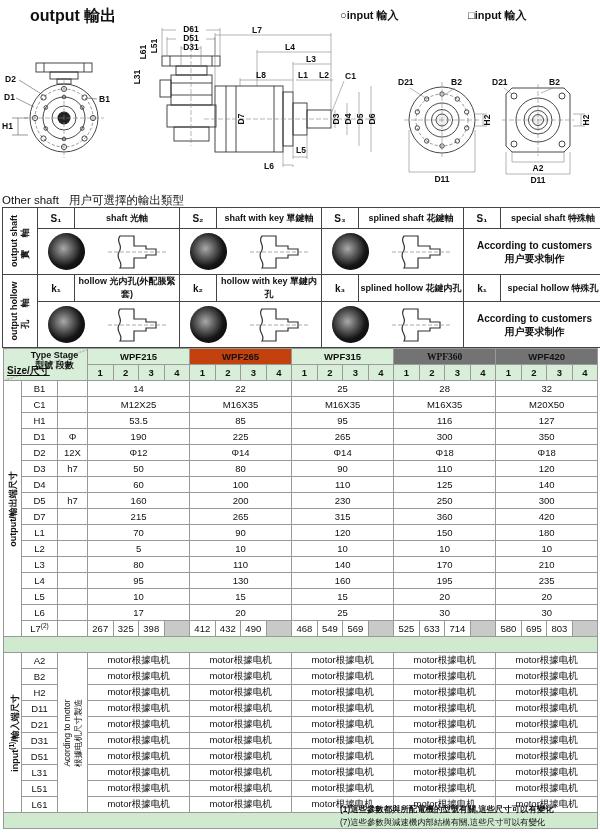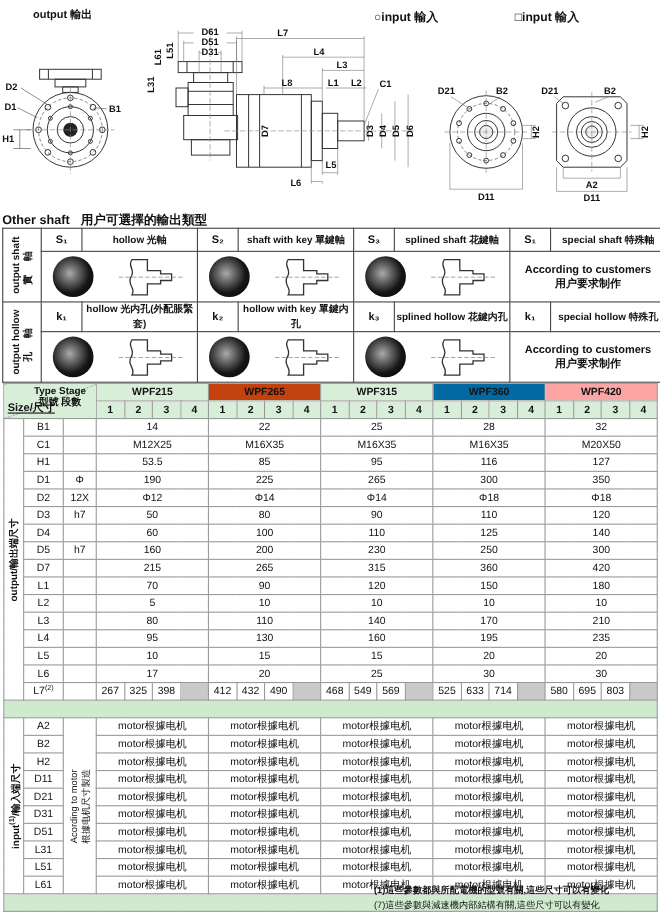--- a/index.html
+++ b/index.html
@@ -1,24 +1,24 @@
 <!DOCTYPE html>
 <html><head>
 <meta charset="utf-8">
 <style>
   html,body{margin:0;padding:0;background:#fff;}
   .page{position:relative;width:600px;height:839px;background:#fff;overflow:hidden;
         font-family:"Liberation Sans","DejaVu Sans",sans-serif;color:#111;}
-  .toplab{position:absolute;font-weight:bold;font-size:10px;white-space:nowrap;}
+  .toplab{position:absolute;font-weight:bold;font-size:16px;white-space:nowrap;}
   #lab-output{left:30px;top:6px;}
   #lab-in-round{left:340px;top:8px;font-size:11px;}
   #lab-in-square{left:468px;top:8px;font-size:11px;}
   #drawing{position:absolute;left:0;top:22px;}
   .dim{font:bold 8.5px "Liberation Sans","DejaVu Sans",sans-serif;fill:#111;}
-  .heading{position:absolute;left:2px;top:193px;font-weight:bold;font-size:11.5px;}
+  .heading{position:absolute;left:2px;top:193px;font-weight:normal;font-size:11.5px;}
   .heading .zh{margin-left:10px;}
   
   .shaft-table{position:absolute;left:2px;top:207px;width:596px;border-collapse:collapse;table-layout:fixed;}
   .shaft-table td{border:1px solid #444;padding:0;text-align:center;vertical-align:middle;overflow:hidden;}
   .st-code{font-weight:bold;font-size:10px;height:20px;}
   .st-name{font-weight:bold;font-size:9px;height:20px;}
   .st-img{height:45px;}
   .cellimgs{display:flex;align-items:center;justify-content:space-around;height:45px;}
   .photo{width:37px;height:37px;border-radius:50%;
          background:radial-gradient(circle at 42% 42%, #aaa 0%, #666 26%, #161616 58%, #000 100%);}
@@ -258,21 +258,21 @@
         <tr>
           <td class="" rowspan="2" style="width: 34px;">
             <div class="vwrap vw-shaft">
               <div class="vtext">
                 <div>output shaft</div>
                 <div class="gzh">實 軸</div>
               </div>
             </div>
           </td>
           <td class="st-code" style="width: 36px;">S₁</td>
-          <td class="st-name" style="width: 104px;">hollow 光軸</td>
+          <td class="st-name" style="width: 104px;">shaft 光軸</td>
           <td class="st-code" style="width: 36px;">S₂</td>
           <td class="st-name" style="width: 104px;">shaft with key 單鍵軸</td>
           <td class="st-code" style="width: 36px;">S₃</td>
           <td class="st-name" style="width: 104px;">splined shaft 花鍵軸</td>
           <td class="st-code" style="width: 36px;">S₁</td>
           <td class="st-name" style="width: 104px;">special shaft 特殊軸</td>
         </tr>
         <tr class="st-img">
           <td class="" colspan="2">
             <div class="cellimgs">
@@ -388,22 +388,22 @@
       </colgroup>
       <tbody>
         <tr>
           <td class="corner" colspan="3" rowspan="2" style="background: linear-gradient(to right bottom, rgba(0, 0, 0, 0) 49.5%, rgb(153, 153, 153) 49.5%, rgb(153, 153, 153) 50.5%, rgba(0, 0, 0, 0) 50.5%) rgb(217, 238, 217);">
             <span class="c-top"><span>Type Stage</span><br><span>型號 段數</span></span>
             <span class="c-bot">Size/尺寸</span>
           </td>
           <td class="model" colspan="4" style="background: rgb(217, 238, 217);">WPF215</td>
           <td class="model" colspan="4" style="background: #c2410c;">WPF265</td>
           <td class="model" colspan="4" style="background: rgb(217, 238, 217);">WPF315</td>
-          <td class="model" colspan="4" style="background: #0369a1;">WPF360</td>
-          <td class="model" colspan="4" style="background: #fca5a5;">WPF420</td>
+          <td class="model" colspan="4" style="background: #737373; font-family: Liberation Serif, serif;">WPF360</td>
+          <td class="model" colspan="4" style="background: #737373;">WPF420</td>
         </tr>
         <tr>
           <td class="stage" style="background: rgb(217, 238, 217);">1</td>
           <td class="stage" style="background: rgb(217, 238, 217);">2</td>
           <td class="stage" style="background: rgb(217, 238, 217);">3</td>
           <td class="stage" style="background: rgb(217, 238, 217);">4</td>
           <td class="stage" style="background: rgb(217, 238, 217);">1</td>
           <td class="stage" style="background: rgb(217, 238, 217);">2</td>
           <td class="stage" style="background: rgb(217, 238, 217);">3</td>
           <td class="stage" style="background: rgb(217, 238, 217);">4</td>

